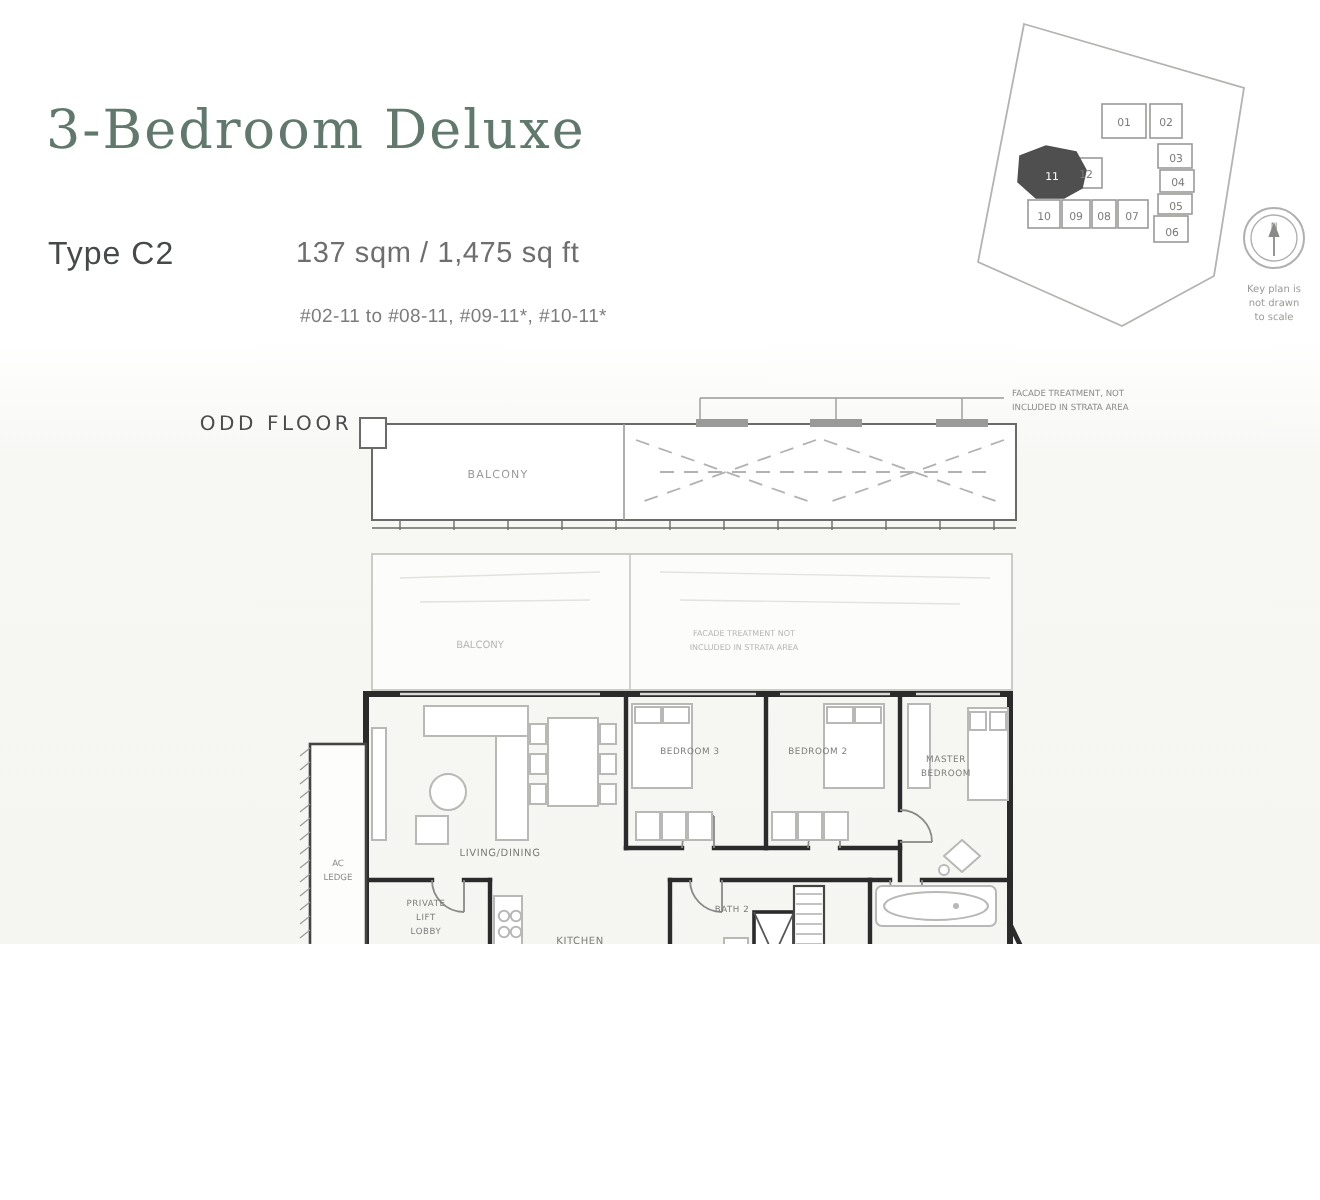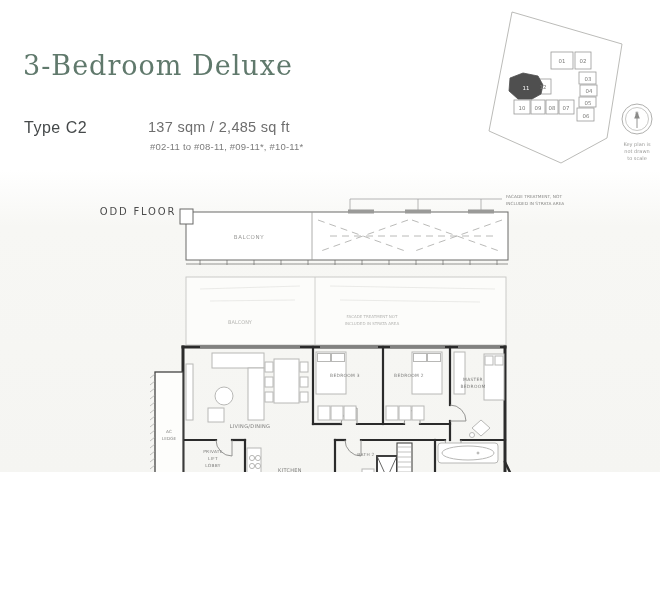--- a/index.html
+++ b/index.html
@@ -15,36 +15,36 @@
   }
   .type-label{
     position:absolute;left:24px;top:119px;
     font-size:16px;font-weight:normal;color:#45494a;letter-spacing:.5px;
   }
   .area-text{
     position:absolute;left:148px;top:119px;
     font-size:14.5px;color:#6e6e6e;letter-spacing:.3px;
   }
   .unit-range{
-    position:absolute;left:150px;top:141px;
+    position:absolute;left:150px;top:153px;
     font-size:9.5px;color:#7c7c7c;letter-spacing:.2px;
   }
   svg{position:absolute;}
   svg text{font-family:"DejaVu Sans",sans-serif;}
   .keyplan-svg{left:468px;top:0;}
   .plan-svg{left:0;top:170px;}
 </style>
 </head>
 <body>
 
 <div class="page">
 
   <h1 class="title">3-Bedroom Deluxe</h1>
   <div class="type-label">Type C2</div>
-  <div class="area-text">137 sqm / 2,485 sq ft</div>
+  <div class="area-text">137 sqm / 1,475 sq ft</div>
   <div class="unit-range">#02-11 to #08-11, #09-11*, #10-11*</div>
 
   <svg class="keyplan-svg" width="192" height="178" viewBox="468 0 192 178">
     <g stroke="#b3b3b0" stroke-width="0.9" fill="none">
       <polygon points="512,12 622,44 607,138 561,163 489,131"></polygon>
     </g>
     <g stroke="#9a9a98" stroke-width="0.8" fill="#ffffff" font-size="5.4" text-anchor="middle">
       <rect x="551" y="52" width="22" height="17"></rect>
       <rect x="575" y="52" width="16" height="17"></rect>
       <rect x="579" y="72" width="17" height="12"></rect>

